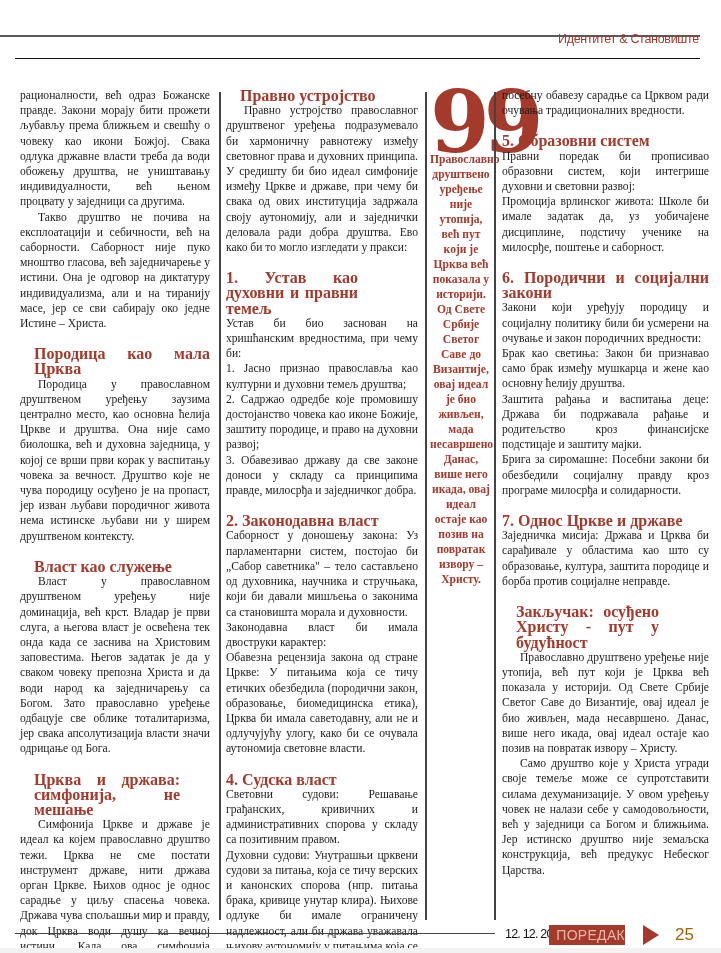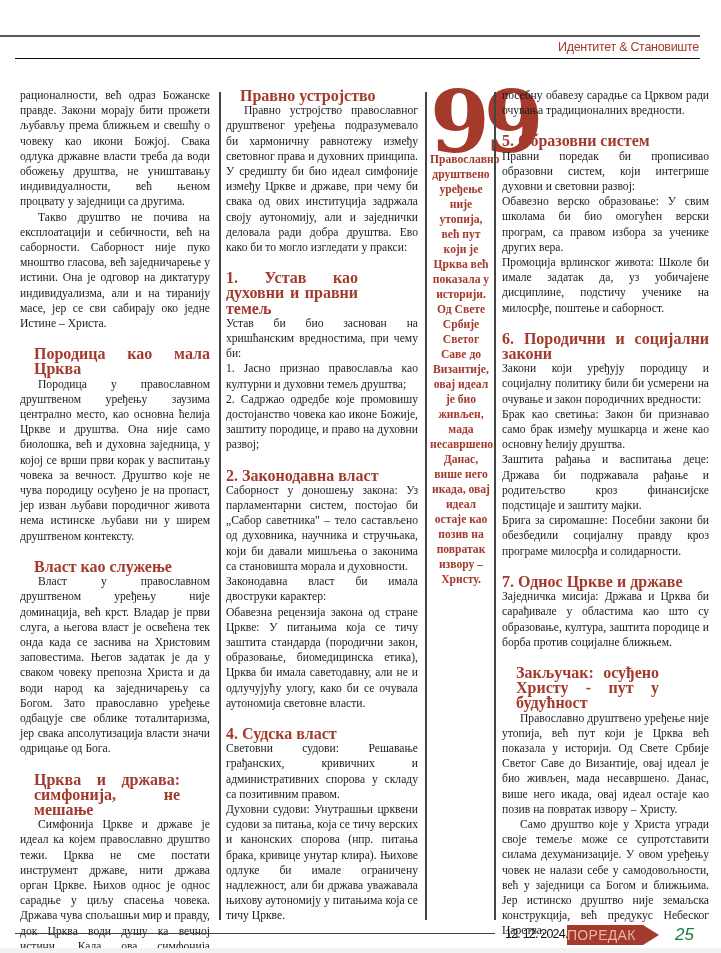--- a/index.html
+++ b/index.html
@@ -1,19 +1,19 @@
 <!DOCTYPE html>
 <html><head>
 <meta charset="utf-8">
 <style>
   html, body { margin:0; padding:0; background:#ffffff; }
   body { width:721px; height:953px; position:relative; overflow:hidden;
          font-family:"Liberation Serif", "DejaVu Serif", serif; color:#1c1c1c; }
   .top-rule { position:absolute; left:0; top:35px; width:700px; height:2px; background:#5a5a5a; }
-  .section-title { position:absolute; right:22px; top:40px; font-family:"Liberation Sans", sans-serif;
+  .section-title { position:absolute; right:22px; top:32px; font-family:"Liberation Sans", sans-serif;
          font-size:12.5px; color:#a33a2c; letter-spacing:-0.3px; }
   .sub-rule { position:absolute; left:15px; top:58px; width:685px; height:1px; background:#111; }
 
   .col { position:absolute; top:88px; font-size:11.6px; line-height:15.2px; text-align:justify; }
   .col1 { left:20px; width:190px; }
   .col2 { left:226px; width:192px; }
   .col4 { left:502px; width:207px; }
   .vrule { position:absolute; width:1.5px; background:#444; }
   .vr1 { left:219px; top:92px; height:828px; }
   .vr2 { left:425px; top:92px; height:828px; }
@@ -26,25 +26,25 @@
   h3.ind-h { padding-left:14px; }
   .gap { height:15px; }
 
   .quote-col { position:absolute; left:430px; top:88px; width:62px; text-align:center; }
   .quote-mark { font-family:"DejaVu Serif", serif; font-weight:bold; color:#a33a2c; font-size:86px;
          line-height:60px; height:56px; margin-top:4px; letter-spacing:-6px; }
   .quote-text { color:#a33a2c; font-weight:bold; font-size:11.6px; line-height:15px; margin-top:4px; }
 
   .footer { position:absolute; top:925px; left:505px; width:210px; height:22px; }
   .footer-date { position:absolute; left:0; top:2px; font-family:"Liberation Sans", sans-serif; font-size:12.5px; letter-spacing:-0.8px; color:#111; }
-  .footer-badge { position:absolute; left:62px; top:0; width:76px; height:20px; background:#a33a2c;
-         color:#e8b5a8; font-family:"Liberation Sans", sans-serif; font-size:14px; line-height:20px; text-align:left; letter-spacing:0.3px; }
+  .footer-badge { position:absolute; left:44px; top:0; width:76px; height:20px; background:#a33a2c;
+         color:#e8b5a8; font-family:"Liberation Sans", sans-serif; font-size:14px; line-height:20px; text-align:right; letter-spacing:0.3px; }
   .footer-arrow { position:absolute; left:138px; top:0; width:0; height:0; border-top:10px solid transparent;
          border-bottom:10px solid transparent; border-left:16px solid #a33a2c; }
-  .footer-page { position:absolute; left:170px; top:0; font-family:"Liberation Sans", sans-serif; font-size:17px; color:#15803d;font-style:italic; }
+  .footer-page { position:absolute; left:170px; top:0; font-family:"Liberation Sans", sans-serif; font-size:17px; color:#a16207; }
   .bottom-band { position:absolute; left:0; top:948px; width:721px; height:5px; background:#f2f2f2; }
 </style>
 </head>
 <body>
 
 <div class="top-rule"></div>
 <div class="section-title">Идентитет &amp; Становиште</div>
 <div class="sub-rule"></div>
 
 <div class="col col1">
@@ -65,25 +65,26 @@
 <div class="vrule vr1"></div>
 
 <div class="col col2">
   <h3 class="ind-h">Правно устројство</h3>
   <p class="ind">Правно устројство православног друштвеног уређења подразумевало би хармоничну равнотежу између световног права и духовних принципа. У средишту би био идеал симфоније између Цркве и државе, при чему би свака од ових институција задржала своју аутономију, али и заједнички деловала ради добра друштва. Ево како би то могло изгледати у пракси:</p>
   <div class="gap"></div>
   <h3 style="padding-right:60px;">1. Устав као духовни и правни темељ</h3>
   <p>Устав би био заснован на хришћанским вредностима, при чему би:</p>
   <p>1. Јасно признао православља као културни и духовни темељ друштва;</p>
   <p>2. Садржао одредбе које промовишу достојанство човека као иконе Божије, заштиту породице, и право на духовни развој;</p>
+  <p>3. Обавезивао државу да све законе доноси у складу са принципима правде, милосрђа и заједничког добра.</p>
   <div class="gap"></div>
   <h3>2. Законодавна власт</h3>
   <p>Саборност у доношењу закона: Уз парламентарни систем, постојао би „Сабор саветника" – тело састављено од духовника, научника и стручњака, који би давали мишљења о законима са становишта морала и духовности.</p>
   <p>Законодавна власт би имала двоструки карактер:</p>
-  <p>Обавезна рецензија закона од стране Цркве: У питањима која се тичу заштита стандарда (породични закон, образовање, биомедицинска етика), Црква би имала саветодавну, али не и одлучујућу улогу, како би се очувала аутономија световне власти.</p>
+  <p>Обавезна рецензија закона од стране Цркве: У питањима која се тичу етичких обезбедила (породични закон, образовање, биомедицинска етика), Црква би имала саветодавну, али не и одлучујућу улогу, како би се очувала аутономија световне власти.</p>
   <div class="gap"></div>
   <h3>4. Судска власт</h3>
   <p>Световни судови: Решавање грађанских, кривичних и административних спорова у складу са позитивним правом.</p>
   <p>Духовни судови: Унутрашњи црквени судови за питања, која се тичу верских и канонских спорова (нпр. питања брака, кривице унутар клира). Њихове одлуке би имале ограничену надлежност, али би држава уважавала њихову аутономију у питањима која се тичу Цркве.</p>
 
 </div>
 
 <div class="vrule vr2"></div>
 
 <div class="quote-col">
@@ -91,31 +92,30 @@
   <div class="quote-text">Православно друштвено уређење није утопија, већ пут који је Црква већ показала у историји. Од Свете Србије Светог Саве до Византије, овај идеал је био живљен, мада несавршено. Данас, више него икада, овај идеал остаје као позив на повратак извору – Христу.</div>
 </div>
 
 <div class="vrule vr3"></div>
 
 <div class="col col4">
   <p>посебну обавезу сарадње са Црквом ради очувања традиционалних вредности.</p>
   <div class="gap"></div>
   <h3>5. Образовни систем</h3>
   <p>Правни поредак би прописивао образовни систем, који интегрише духовни и световни развој:</p>
-  <p>Обавезно верско образовање: У свим школама би био омогућен верски програм, са правом избора за ученике других вера.</p>
   <p>Промоција врлинског живота: Школе би имале задатак да, уз уобичајене дисциплине, подстичу ученике на милосрђе, поштење и саборност.</p>
   <div class="gap"></div>
   <h3>6. Породични и социјални закони</h3>
   <p>Закони који уређују породицу и социјалну политику били би усмерени на очување и закон породичних вредности:</p>
   <p>Брак као светиња: Закон би признавао само брак између мушкарца и жене као основну ћелију друштва.</p>
   <p>Заштита рађања и васпитања деце: Држава би подржавала рађање и родитељство кроз финансијске подстицаје и заштиту мајки.</p>
   <p>Брига за сиромашне: Посебни закони би обезбедили социјалну правду кроз програме милосрђа и солидарности.</p>
   <div class="gap"></div>
   <h3>7. Однос Цркве и државе</h3>
-  <p>Заједничка мисија: Држава и Црква би сарађивале у областима као што су образовање, култура, заштита породице и борба против социјалне ближњем.</p>
+  <p>Заједничка мисија: Држава и Црква би сарађивале у областима као што су образовање, култура, заштита породице и борба против социјалне неправде.</p>
   <div class="gap"></div>
   <h3 class="ind-h" style="padding-right:50px;">Закључак: осуђено Христу - пут у будућност</h3>
   <p class="ind">Православно друштвено уређење није утопија, већ пут који је Црква већ показала у историји. Од Свете Србије Светог Саве до Византије, овај идеал је био живљен, мада несавршено. Данас, више него икада, овај идеал остаје као позив на повратак извору – Христу.</p>
   <p class="ind">Само друштво које у Христа угради своје темеље може се супротставити силама дехуманизације. У овом уређењу човек не налази себе у самодовољности, већ у заједници са Богом и ближњима. Јер истинско друштво није земаљска конструкција, већ предукус Небеског Царства.</p>
 
 </div>
 
 <div class="hrule-bottom-left"></div>
 
 <div class="footer">

